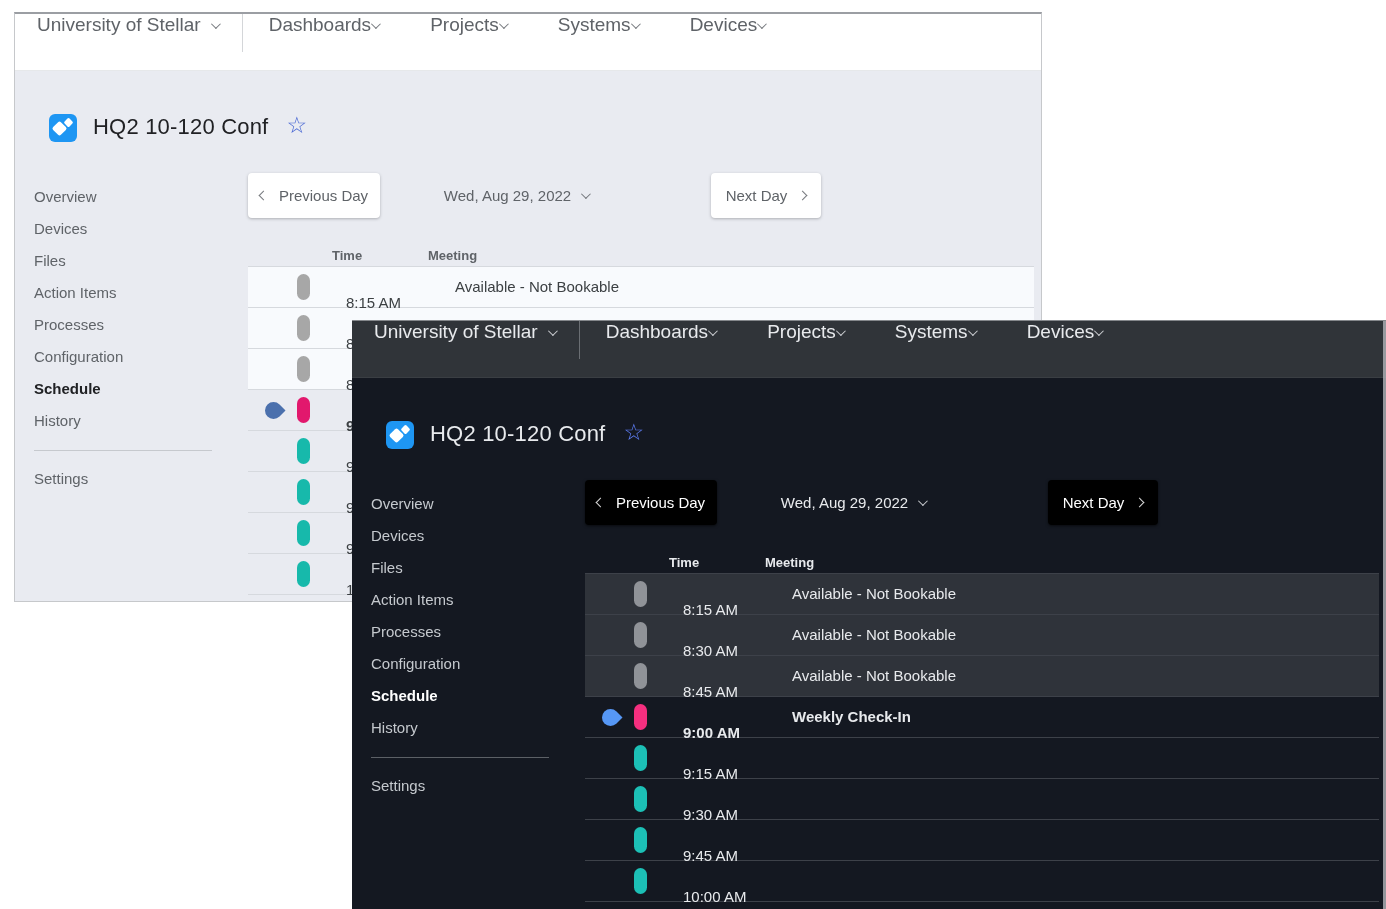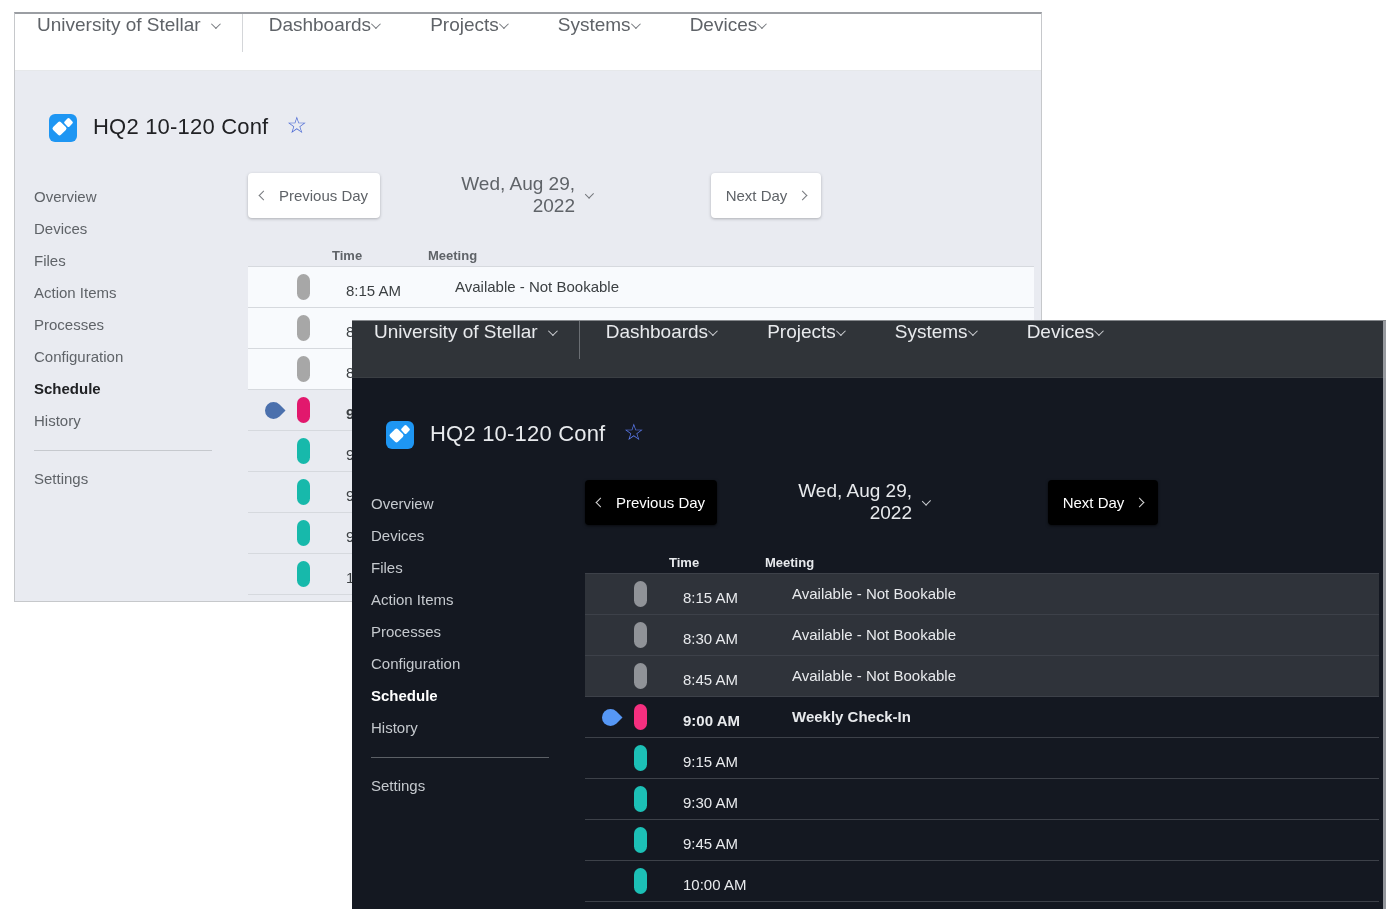--- a/index.html
+++ b/index.html
@@ -70,41 +70,41 @@
   .toolbar{display:flex;align-items:center;height:32px}
   .btn{
     height:45px;border-radius:4px;background:var(--btn-bg);color:var(--btn-text);
     display:flex;align-items:center;justify-content:center;gap:12px;
     font-size:15px;box-shadow:var(--btn-shadow);cursor:pointer;user-select:none;
   }
   .btn.prev{width:132px}
   .btn.next{width:110px;margin-left:120px}
   .date-drop{
     width:150px;margin-left:61px;display:flex;align-items:center;justify-content:center;
-    gap:10px;color:var(--muted);font-size:19px;cursor:pointer;text-align:right;
+    gap:10px;color:var(--muted);font-size:15px;cursor:pointer;text-align:right;
   }
   .window.dark .date-drop{color:var(--nav-text)}
 
   
   .thead{margin-top:37px;height:18px;position:relative;font-size:13px;font-weight:700;color:var(--head-text)}
   .thead .col-time{position:absolute;left:84px}
   .thead .col-meeting{position:absolute;left:180px}
   .rows{margin-top:0;border-top:1px solid var(--sep)}
   .row{position:relative;height:40px;border-bottom:1px solid var(--sep);font-size:15px;color:var(--text)}
   .row.not-bookable{background:var(--row-avail)}
   .row .pill{position:absolute;left:49px;top:7px;width:13px;height:26px;border-radius:7px}
   .row.not-bookable .pill{background:var(--pill-grey)}
   .row.open .pill{background:var(--pill-teal)}
   .row.booked-current .pill{background:var(--pill-pink)}
   .row .drop{
     position:absolute;left:17px;top:12px;width:17px;height:17px;background:var(--drop);
     border-radius:50% 0 50% 50%;transform:rotate(45deg);visibility:hidden;
   }
   .row.booked-current .drop{visibility:visible}
-  .row .time{position:absolute;left:98px;top:4px;line-height:40px}
+  .row .time{position:absolute;left:98px;top:16px;line-height:40px}
   .row .meeting{position:absolute;left:207px;top:0;line-height:40px}
   .row.booked-current .time,.row.booked-current .meeting{font-weight:700}
 </style>
 </head>
 <body>
 
 <div class="window light" id="proto-window">
 
   <div class="nav">
     <div class="nav-org">

